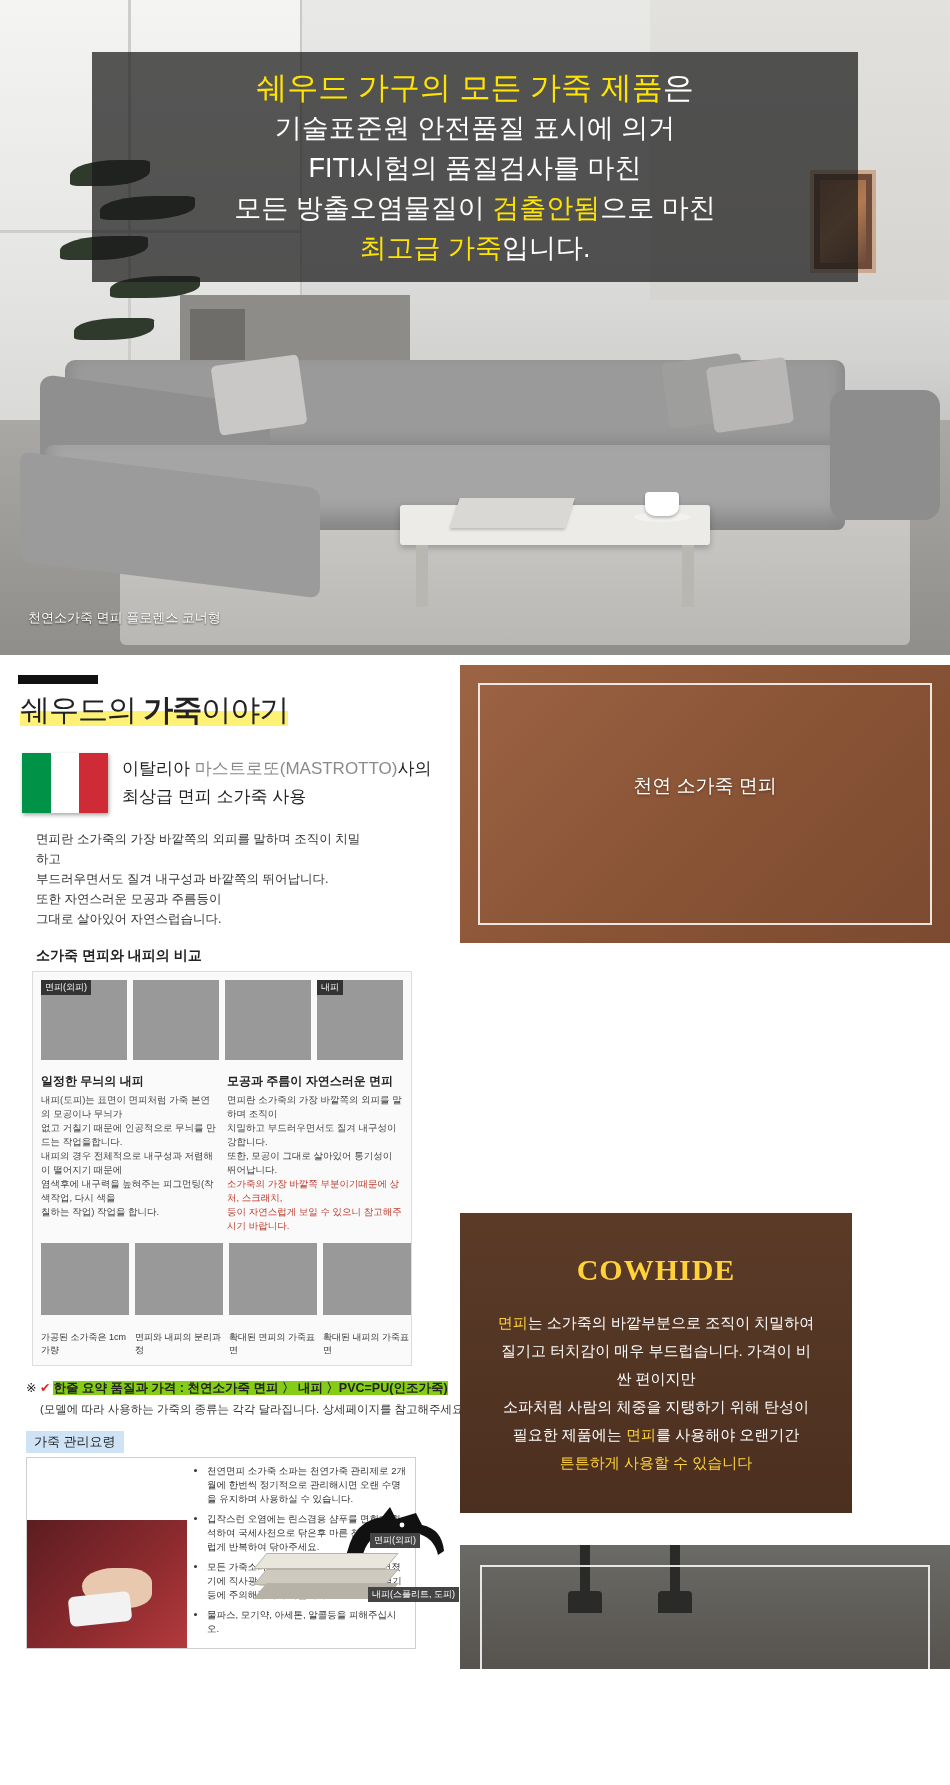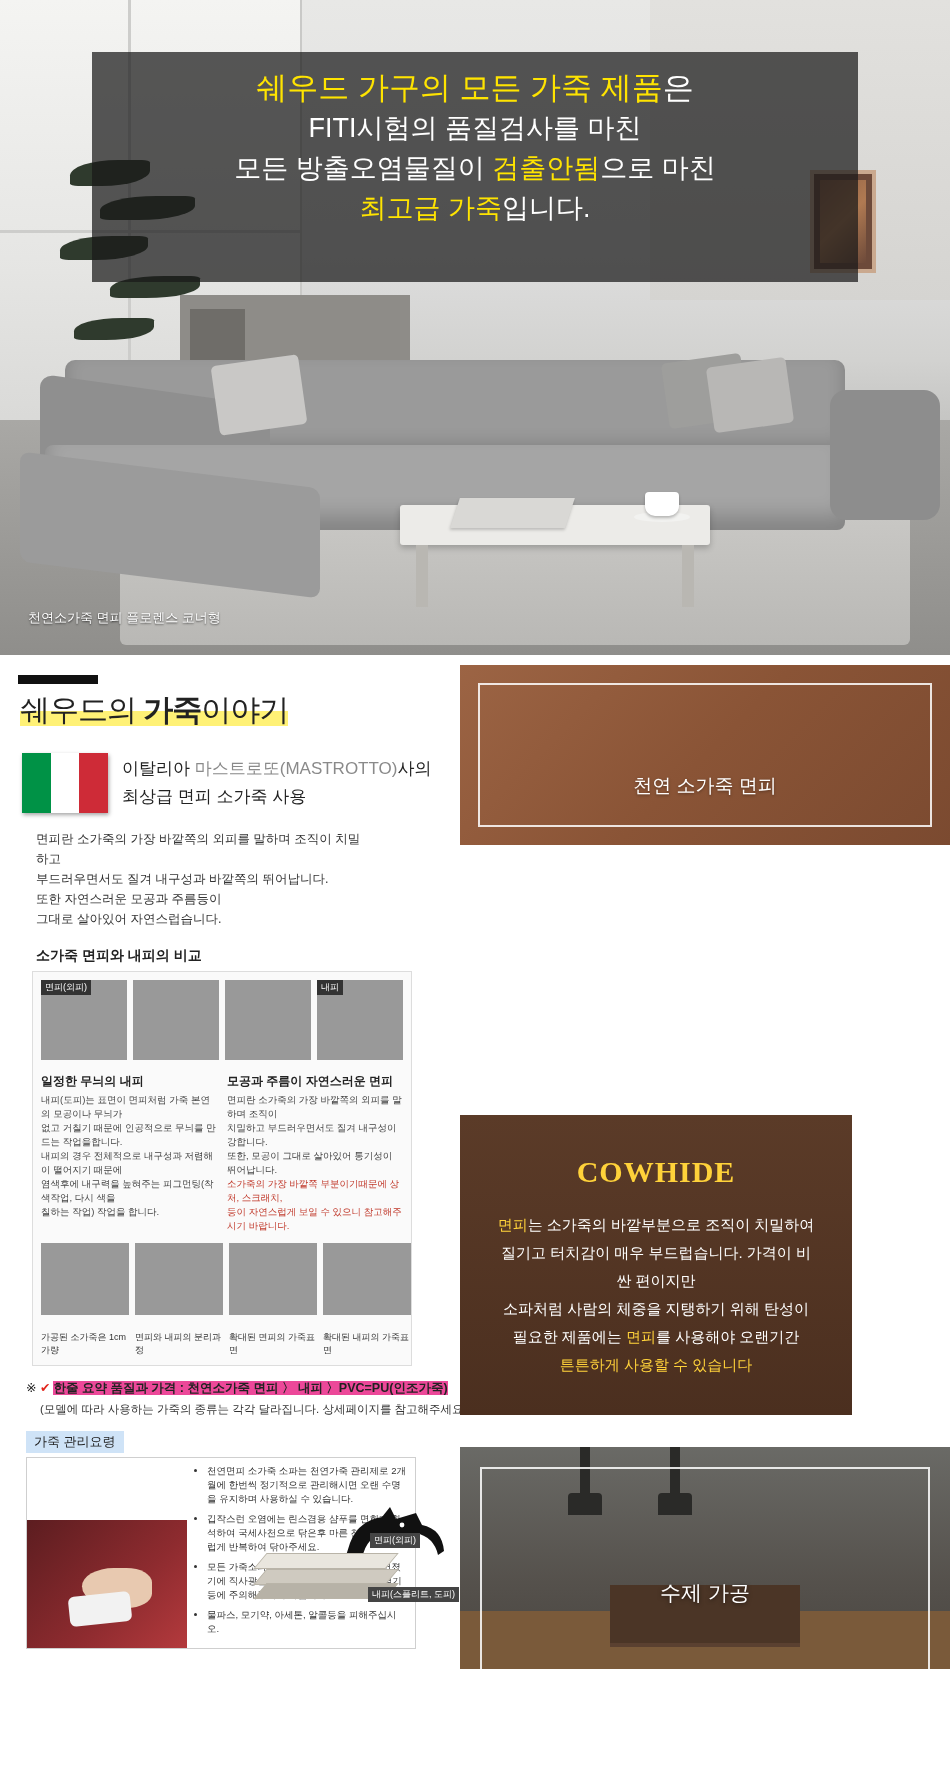--- a/index.html
+++ b/index.html
@@ -95,35 +95,35 @@
   .c-j{background:linear-gradient(135deg,#dce5ea,#aebfc9);}
   .cmp h4{margin:7px 0 3px 0;font-size:12px;}
   .cmp p{margin:0;font-size:9.5px;line-height:14px;color:#444;}
   .cmp .two{display:flex;gap:10px;margin-top:6px;}
   .cmp .two>div{width:50%;}
   .cmp .rowbot{display:flex;gap:6px;margin-top:10px;}
   .cmp .rowbot .cell{height:72px;}
   .cmp .cap{font-size:9px;margin-top:16px;text-align:left;color:#333;}
 
   .summary{margin:14px 0 0 26px;font-size:12.5px;}
-  .summary .hl{background:#ec4899;font-weight:bold;margin-top:32px;}
+  .summary .hl{background:#84cc16;font-weight:bold;margin-top:32px;}
   .summary .chk{color:#e2231a;font-weight:bold;margin-right:3px;}
   .summary .sub{display:block;margin:5px 0 0 14px;font-size:11.5px;color:#333;}
 
   .care-title{margin:14px 0 4px 26px;font-size:13px;background:#cfe3f7;display:inline-block;padding:2px 8px;}
   .care{margin:0 0 20px 26px;width:390px;border:1px solid #cfcfcf;display:flex;box-sizing:border-box;align-items:flex-end;}
   .care .img{width:160px;height:128px;background:linear-gradient(135deg,#5c1d20,#8e2b2f 60%,#b43a3d);position:relative;flex:none;}
   .care .img .hand{position:absolute;left:55px;top:48px;width:70px;height:40px;background:#e8c9b0;border-radius:50% 40% 40% 60%;}
   .care .img .cloth{position:absolute;left:42px;top:74px;width:62px;height:30px;background:#f2f2f2;border-radius:6px;transform:rotate(-6deg);}
   .care ul{margin:6px 8px;padding-left:12px;font-size:9.5px;line-height:14px;color:#333;}
   .care li{margin-bottom:6px;}
 
   
   .rcol{position:absolute;right:0;top:665px;width:490px;}
-  .rbox1{width:490px;height:180px;background:linear-gradient(135deg,#9c6444,#8a5436 50%,#7b4a30);position:relative;}
+  .rbox1{width:490px;height:278px;background:linear-gradient(135deg,#9c6444,#8a5436 50%,#7b4a30);position:relative;}
   .rbox1 .inner{position:absolute;inset:18px;border:2px solid rgba(255,255,255,.85);}
   .rbox1 .t{position:absolute;left:0;right:0;top:108px;text-align:center;color:#fff;font-size:19px;text-shadow:0 1px 3px rgba(0,0,0,.4);}
   .rbox2{width:392px;height:300px;background:#5b3a27;position:relative;margin-top:270px;text-align:center;color:#fff;
      background:linear-gradient(180deg,#5b3b28,#4b2f1f);}
   .rbox2 h3{margin:0;padding-top:40px;font-size:30px;color:#ffd23a;font-family:"Liberation Serif",serif;letter-spacing:1px;}
   .rbox2 p{margin:22px 34px 0;font-size:15px;line-height:28px;}
   .rbox2 .y{color:#ffd23a;}
   .rbox3{width:490px;height:300px;margin-top:32px;position:relative;overflow:hidden;
      background:linear-gradient(180deg,#6a6a66 0%,#55514c 45%,#3d3a35 100%);}
   .rbox3 .lamp{position:absolute;top:0;width:10px;height:46px;background:#2a2a28;}
@@ -177,20 +177,21 @@
       <div class="leg" style="right:16px;"></div>
     </div>
     <div class="mag"></div>
     <div class="saucer"></div>
     <div class="cup"></div>
 
     <div class="hero-banner">
       <div class="l big">
         <span class="y">쉐우드 가구의 모든 가죽 제품</span><span>은</span>
       </div>
+      <div class="l">기술표준원 안전품질 표시에 의거</div>
       <div class="l">FITI시험의 품질검사를 마친</div>
       <div class="l">
         <span>모든 방출오염물질이 </span><span class="y">검출안됨</span><span>으로 마친</span>
       </div>
       <div class="l">
         <span class="y">최고급 가죽</span><span>입니다.</span>
       </div>
     </div>
 
     <div class="hero-caption">천연소가죽 면피 플로렌스 코너형</div>

